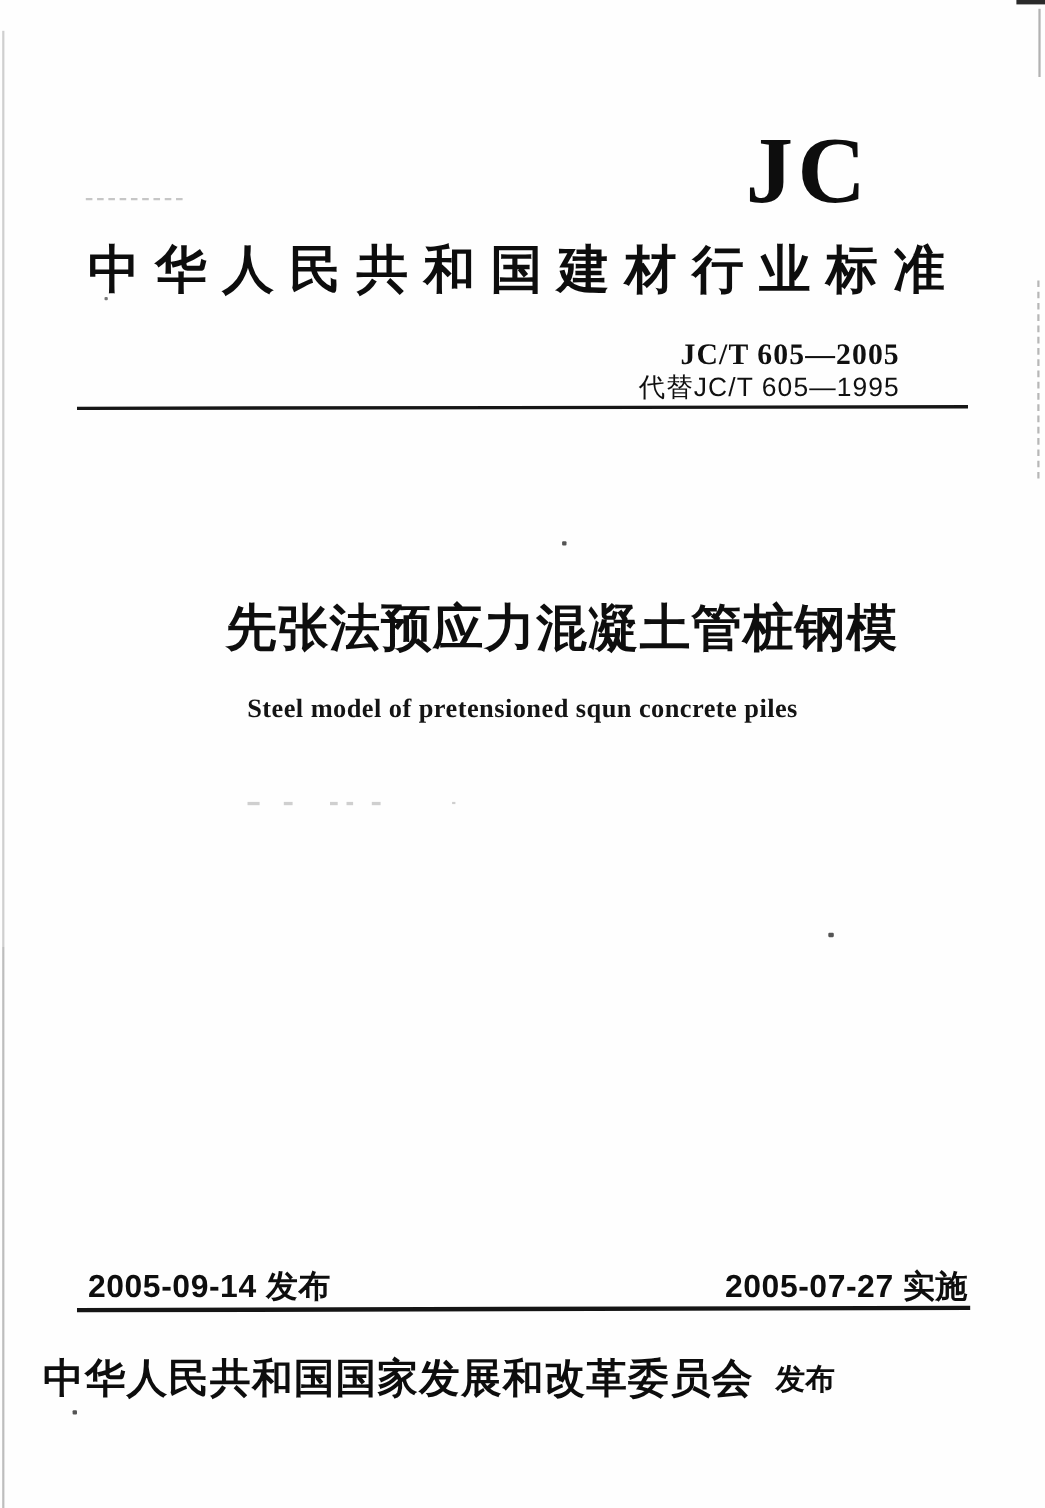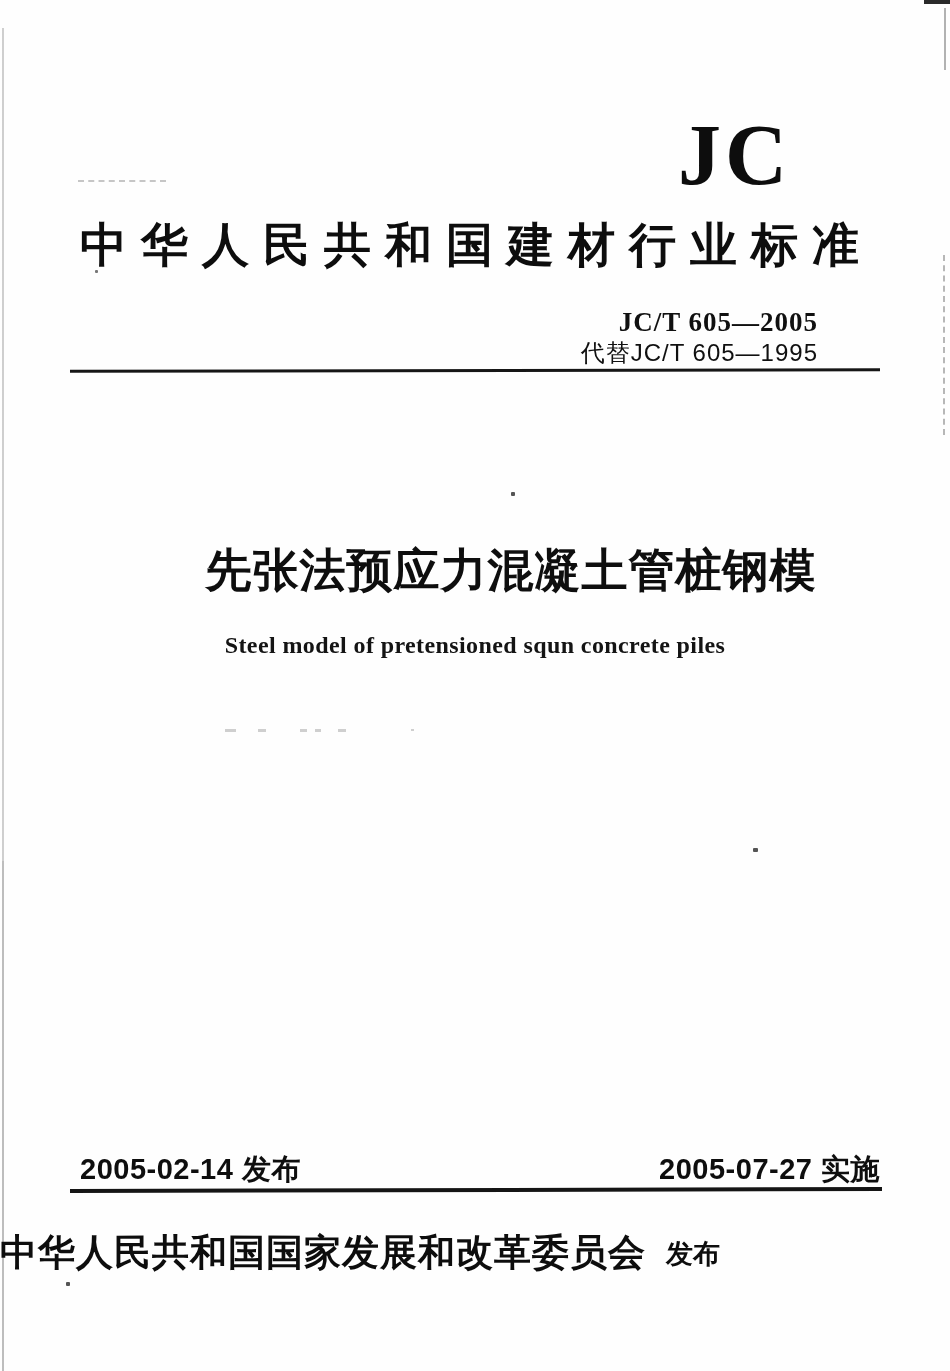--- a/index.html
+++ b/index.html
@@ -102,21 +102,21 @@
     position:absolute;left:80px;top:1150px;width:800px;
     display:flex;justify-content:space-between;align-items:baseline;
     font-size:29px;font-weight:700;color:#0e0e0e;letter-spacing:.5px;
   }
   .rule-bottom{
     position:absolute;left:70px;top:1188px;width:812px;height:4px;background:#151515;
     transform:rotate(-0.15deg);
   }
   .publisher-row{
     position:absolute;left:0;top:1228px;width:798px;
-    text-align:left;white-space:nowrap;color:#0d0d0d;
+    text-align:center;white-space:nowrap;color:#0d0d0d;
   }
   .publisher-name{
     font-family:"Liberation Serif",serif;
     font-size:37px;font-weight:900;letter-spacing:1px;
     vertical-align:baseline;
   }
   .publisher-action{
     font-size:27px;font-weight:700;margin-left:20px;
     vertical-align:2px;
   }
@@ -151,21 +151,21 @@
     <div class="standard-code">JC/T 605—2005</div>
     <div class="supersedes">代替JC/T 605—1995</div>
   </div>
 
   <div class="rule-top"></div>
 
   <div class="title-cn">先张法预应力混凝土管桩钢模</div>
   <div class="title-en">Steel model of pretensioned squn concrete piles</div>
 
   <div class="date-row">
-    <span>2005-02-14 发布</span>
+    <span>2005-09-14 发布</span>
     <span>2005-07-27 实施</span>
   </div>
 
   <div class="rule-bottom"></div>
 
   <div class="publisher-row">
     <span class="publisher-name">中华人民共和国国家发展和改革委员会</span><span class="publisher-action">发布</span>
   </div>
 
 </div>

